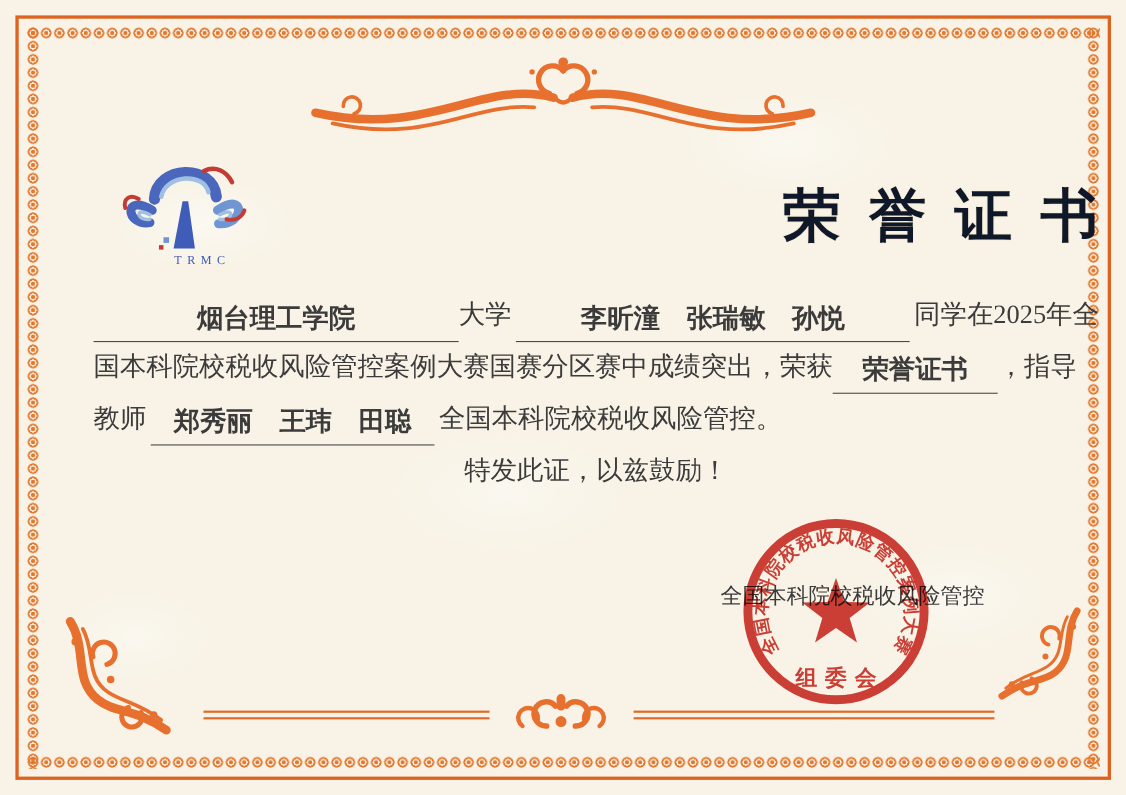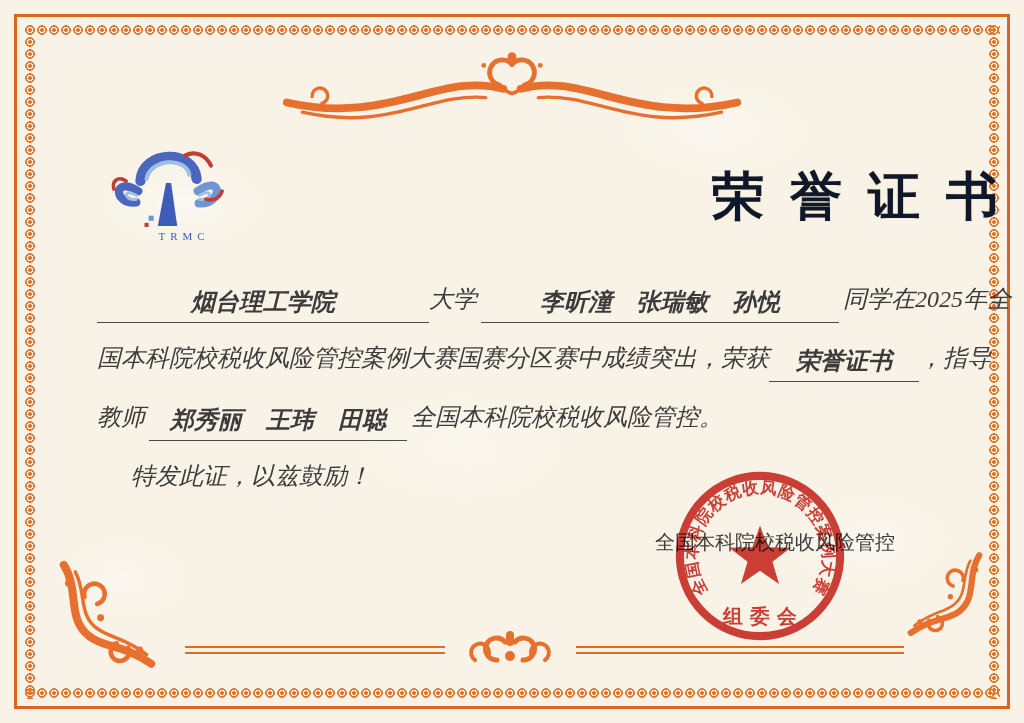--- a/index.html
+++ b/index.html
@@ -42,27 +42,27 @@
   .logo-text{margin-top:-4px;margin-left:34px;font-size:11px;letter-spacing:5px;color:#3f5cb8;font-family:"Liberation Serif",serif;}
   
   .title{
     position:absolute;left:0;top:162px;width:100%;text-align:right;
     font-size:52px;font-weight:bold;color:#0f172a;
     letter-spacing:26px;text-indent:26px;
     text-shadow:0 0 1px rgba(160,115,20,.4);
   }
   
   .body-block{position:absolute;left:85px;top:264px;width:868px;font-size:24px;color:#3b3b3b;}
-  .bline{margin:12px;white-space:nowrap;height:47px;line-height:47px;font-style:italic;}
+  .bline{margin:0;white-space:nowrap;height:47px;line-height:47px;}
   .fill{display:inline-block;border-bottom:1.5px solid #4a4a4a;font-weight:bold;text-align:center;line-height:40px;vertical-align:bottom;height:40px;}
   .fill-school{min-width:332px;}
   .fill-students{min-width:358px;margin:0 4px;}
   .fill-award{min-width:150px;}
   .fill-teachers{min-width:258px;margin:0 4px;}
-  .closing{margin-left:46px;}
+  .closing{margin-left:46px;text-align:center;}
   
   .sig{position:absolute;left:640px;top:514px;width:270px;text-align:center;
        font-size:20px;line-height:31px;color:#3a3a3a;margin-top:13px;}
   .seal{position:absolute;left:670px;top:466px;width:180px;height:180px;opacity:.87;mix-blend-mode:multiply;pointer-events:none;}
   .seal text{font-family:"Liberation Serif","DejaVu Serif",serif;font-weight:bold;fill:#c9241c;}
 </style>
 </head>
 <body>
 
 <div class="stage">

